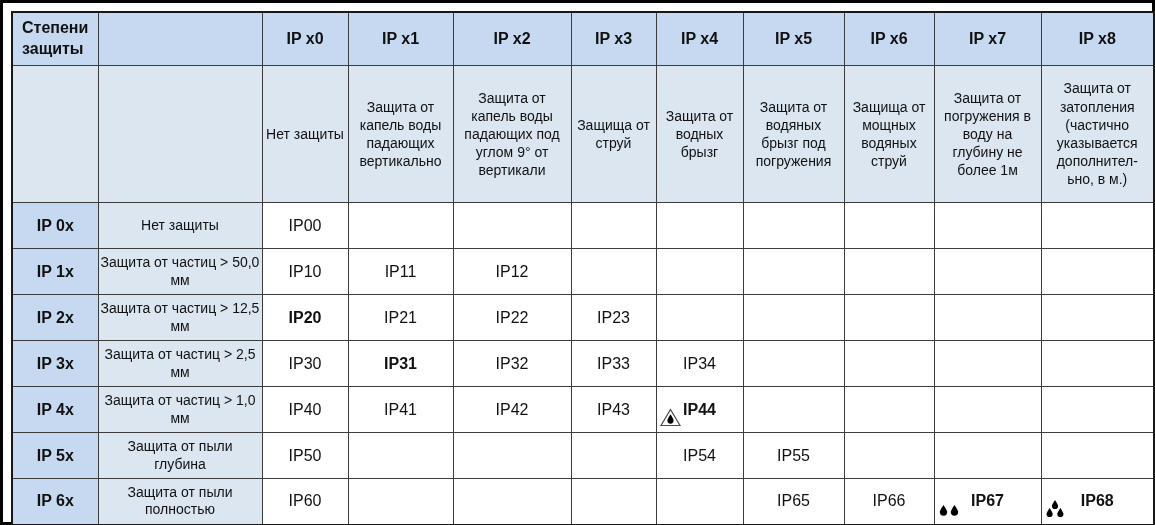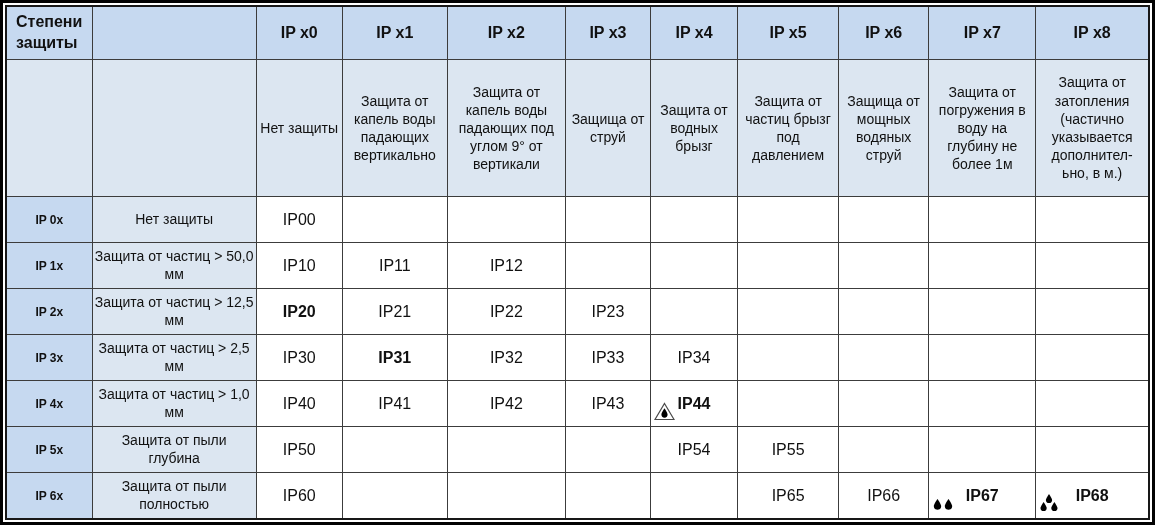--- a/index.html
+++ b/index.html
@@ -1,21 +1,21 @@
 <!DOCTYPE html>
 <html style="--header-bg: #c6d9f0; --subheader-bg: #dce6f1; --body-bg: #ffffff; --grid-line: #3c3c3c; --outer-border: #020202; --text: #111111;"><head>
 <meta charset="utf-8">
 <style>
   html, body { margin:0; padding:0; background:#ffffff; }
   body { font-family:"Liberation Sans", sans-serif; color:var(--text, #111); }
 
   .frame {
     width:1155px; height:525px; box-sizing:border-box;
     border:3px solid var(--outer-border, #020202);
-    padding:2px; background:#fff;
+    padding:8px; background:#fff;
   }
   table {
     width:100%; height:100%;
     border-collapse:collapse; table-layout:fixed;
     border:2px solid #181818;
   }
   th, td {
     border:1px solid var(--grid-line, #3c3c3c);
     text-align:center; vertical-align:middle;
     padding:1px 2px; overflow:hidden;
@@ -37,21 +37,21 @@
   tr.hdr1 th.corner {
     text-align:left; padding-left:9px; line-height:1.3;
   }
   tr.hdr2 td {
     background:var(--subheader-bg, #dce6f1);
     font-size:14px; line-height:1.3; height:134px; font-weight:normal;
   }
   tbody tr { height:46px; }
   td.rowlabel {
     background:var(--header-bg, #c6d9f0);
-    font-weight:bold; font-size:12px;
+    font-weight:bold; font-size:16px;
   }
   td.rowdesc {
     background:var(--subheader-bg, #dce6f1);
     font-size:14px; line-height:1.25;
   }
   td.val {
     background:var(--body-bg, #ffffff);
     font-size:16px; position:relative;
   }
   td.val.bold { font-weight:bold;text-align:center; }
@@ -93,21 +93,21 @@
           <th>IP x8</th>
         </tr>
         <tr class="hdr2">
           <td></td>
           <td></td>
           <td>Нет защиты</td>
           <td>Защита от капель воды падающих вертикально</td>
           <td>Защита от капель воды падающих под углом 9° от вертикали</td>
           <td>Защища от струй</td>
           <td>Защита от водных брызг</td>
-          <td>Защита от частиц брызг под давлением</td>
+          <td>Защита от водяных брызг под погружения</td>
           <td>Защища от мощных водяных струй</td>
           <td>Защита от погружения в воду на глубину не более 1м</td>
           <td>Защита от затопления (частично указывается дополнител-ьно, в м.)</td>
         </tr>
       </thead>
     <tbody>
         <tr>
           <td class="rowlabel">IP 0x</td>
           <td class="rowdesc">Нет защиты</td>
           <td class="val"><span class="val-text">IP00</span></td>

